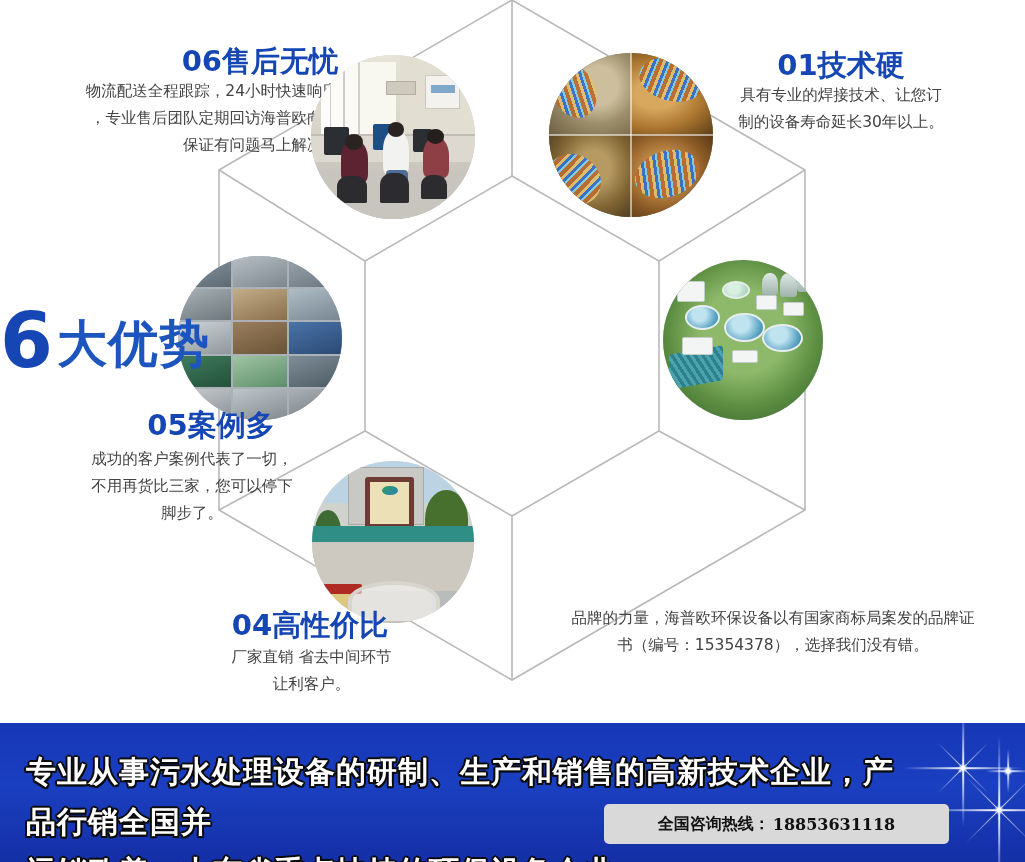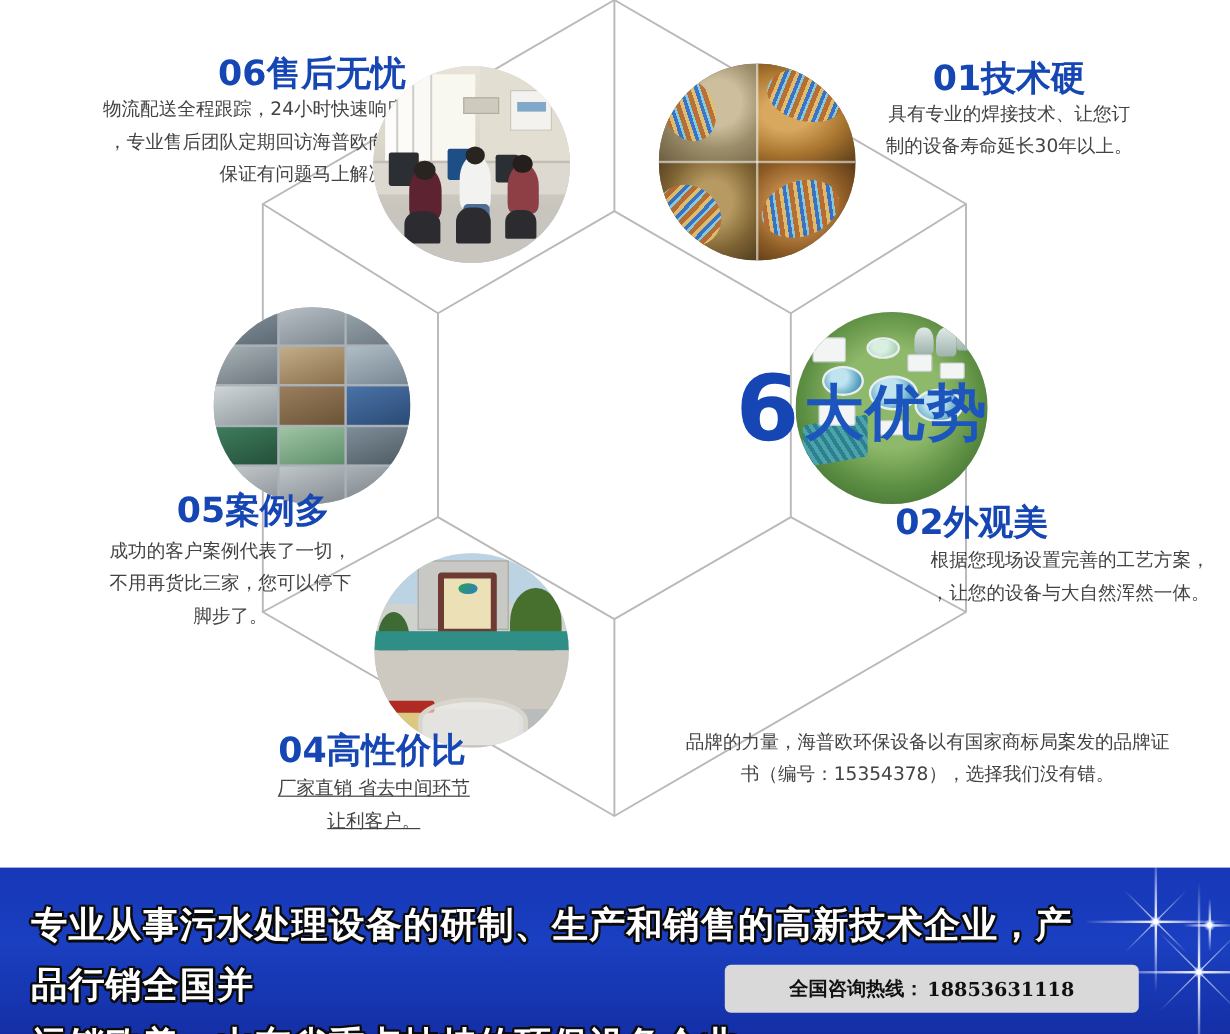--- a/index.html
+++ b/index.html
@@ -148,21 +148,21 @@
       display:flex;align-items:center;justify-content:center;letter-spacing:.5px;}
   .ph-equip .ground{position:absolute;left:0;bottom:0;width:100%;height:22%;background:#c8c0b3;}
   .ph-equip .stamp{position:absolute;left:31%;bottom:2%;width:37%;height:37%;
       border:3px solid #c0392b;border-radius:50%;opacity:.82;}
   .ph-equip .stamp .star{position:absolute;left:50%;top:50%;transform:translate(-50%,-50%);
       color:#c0392b;font-size:22px;line-height:22px;}
   .ph-equip .stamp .ring{position:absolute;inset:4px;border:1px solid #c0392b;border-radius:50%;}
 
   
   #center-title{
-    position:absolute;left:0;top:296px;width:823px;text-align:right;
+    position:absolute;left:0;top:296px;width:823px;text-align:left;
     pointer-events:none;
   }
   #center-title .big6{
     font-size:76px;font-weight:bold;color:#1546b4;
     font-family:"DejaVu Sans","Liberation Sans",sans-serif;
     vertical-align:-6px;letter-spacing:-2px;
   }
   #center-title .zh{
     font-size:50px;font-weight:bold;color:#1d55bf;letter-spacing:1px;
     margin-left:6px;
@@ -324,43 +324,38 @@
         <div class="bld bd4"></div>
         <div class="bld bd5"></div>
       <div class="tank t4"></div>
       <div class="tank t1"></div>
         <div class="tank t2"></div>
         <div class="tank t3"></div>
       <div class="bld bd2"></div>
         <div class="bld bd3"></div>
     </div>
   </div>
-  <div class="feat t-right" style="left:690px;top:418px;width:318px;">
-    <div class="htitle" style="text-align:left;margin-left:56px;">02外观美</div>
-    <div class="hdesc" style="margin-top:2px;">根据您现场设置完善的工艺方案，
-，让您的设备与大自然浑然一体。</div>
-  </div>
 
   <div class="circ" style="left:312px;top:461px;width:162px;height:162px;">
     <div class="inner ph-gate">
       <div class="bldg"></div>
       <div class="sign"></div>
       <div class="tree tr1"></div>
         <div class="tree tr2"></div>
       <div class="wall"></div>
       <div class="road"></div>
       <div class="bl bl1"></div>
         <div class="bl bl2"></div>
       <div class="red"></div>
       <div class="arch"></div>
     </div>
   </div>
   <div class="feat t-left" style="left:160px;top:608px;width:300px;">
     <div class="htitle">04高性价比</div>
-    <div class="hdesc" style="margin-left:3px;margin-top:2px;text-decoration:underline;">厂家直销 省去中间环节
+    <div class="hdesc" style="margin-left:3px;margin-top:2px;">厂家直销 省去中间环节
 让利客户。</div>
   </div>
 
   <div class="feat t-left" style="left:538px;top:603px;width:470px;">
     <div class="hdesc" style="margin-top:2px;">品牌的力量，海普欧环保设备以有国家商标局案发的品牌证
 书（编号：15354378），选择我们没有错。</div>
   </div>
 
   <div id="center-title">
     <span class="big6">6</span><span class="zh">大优势</span>

